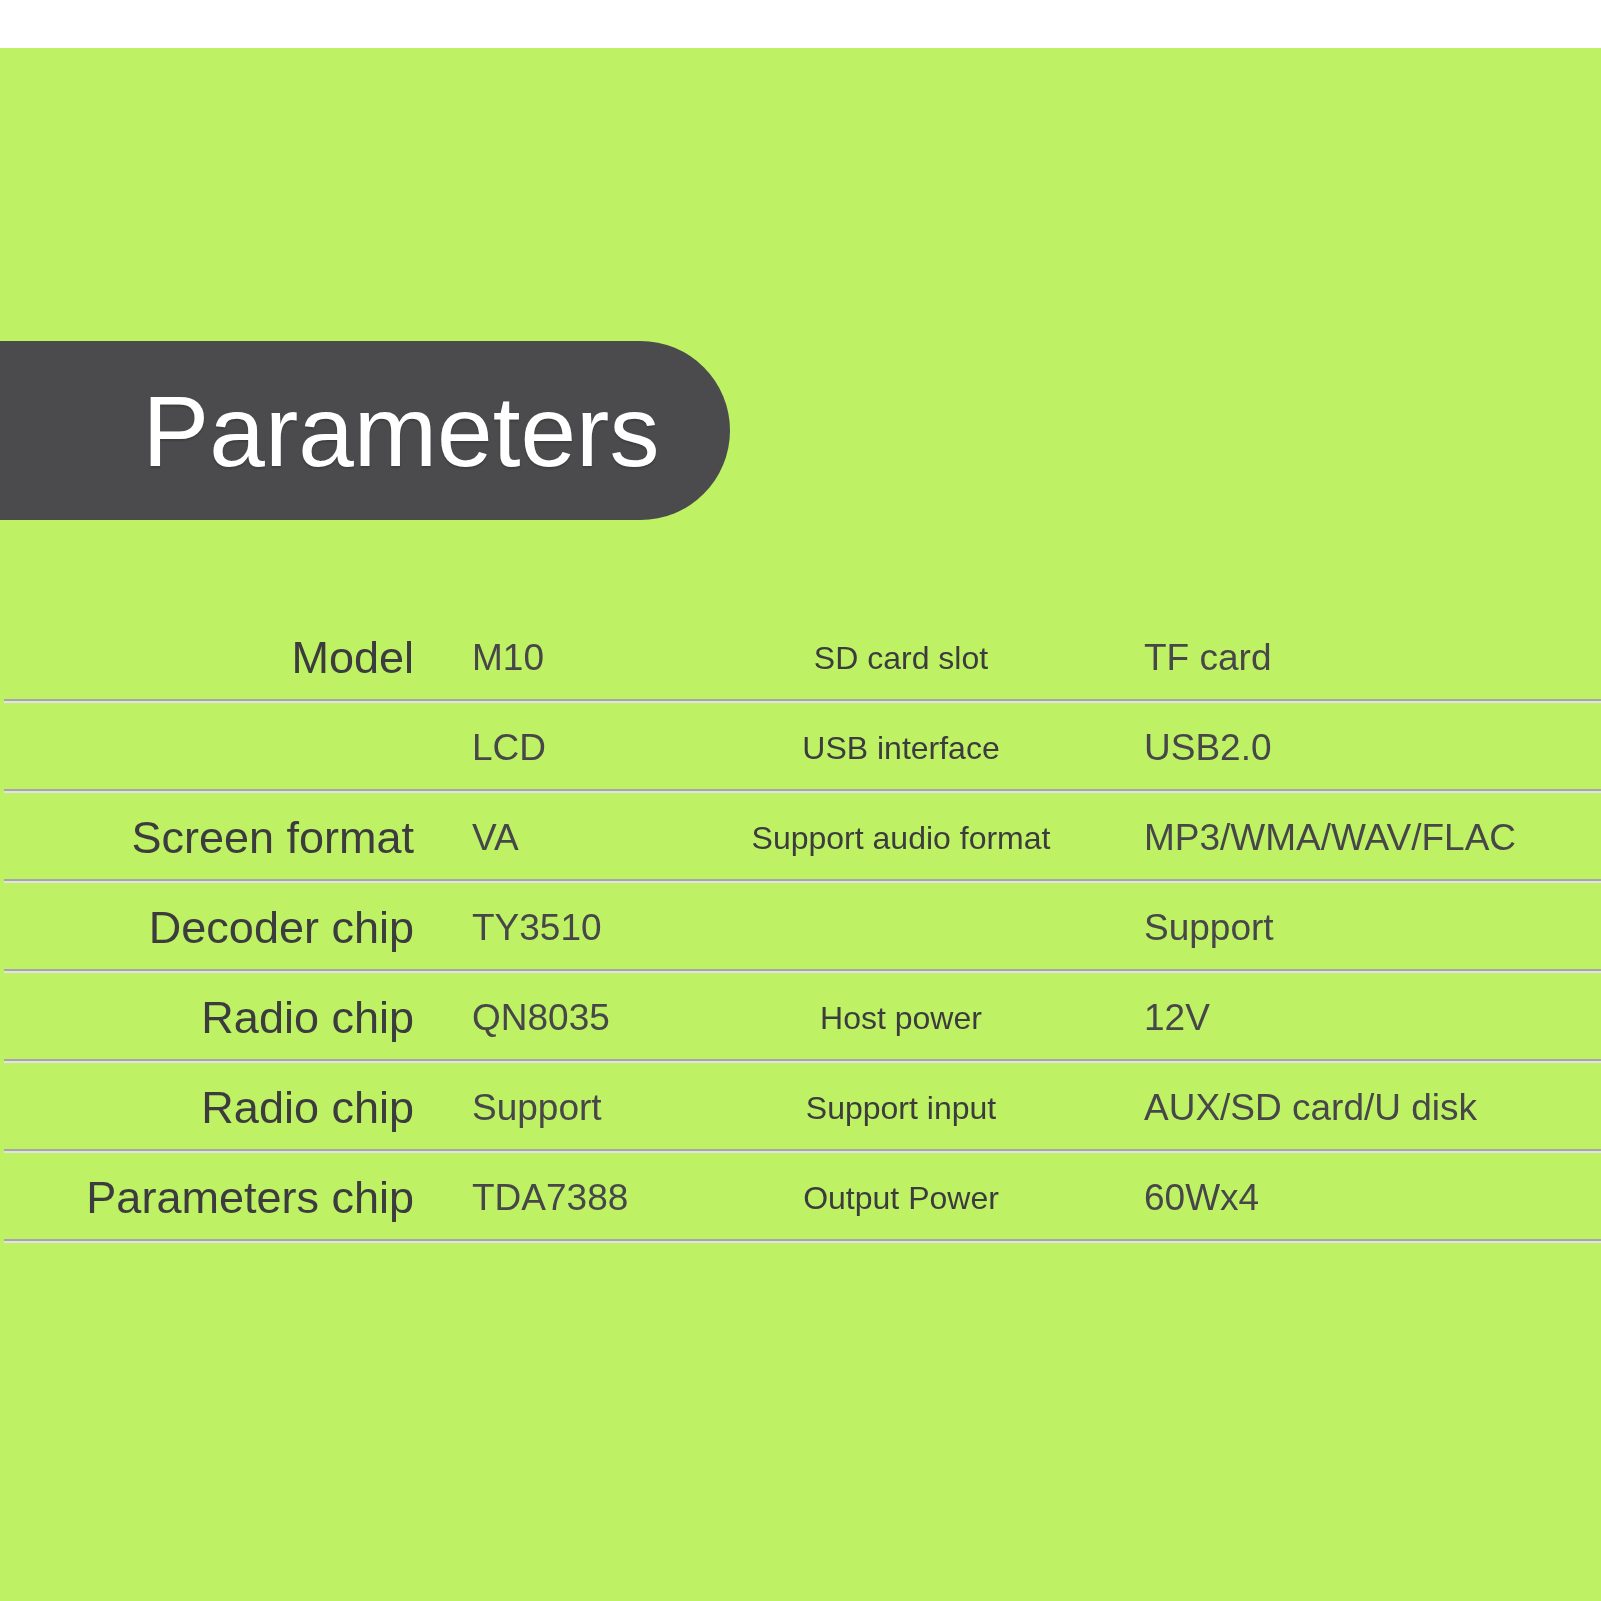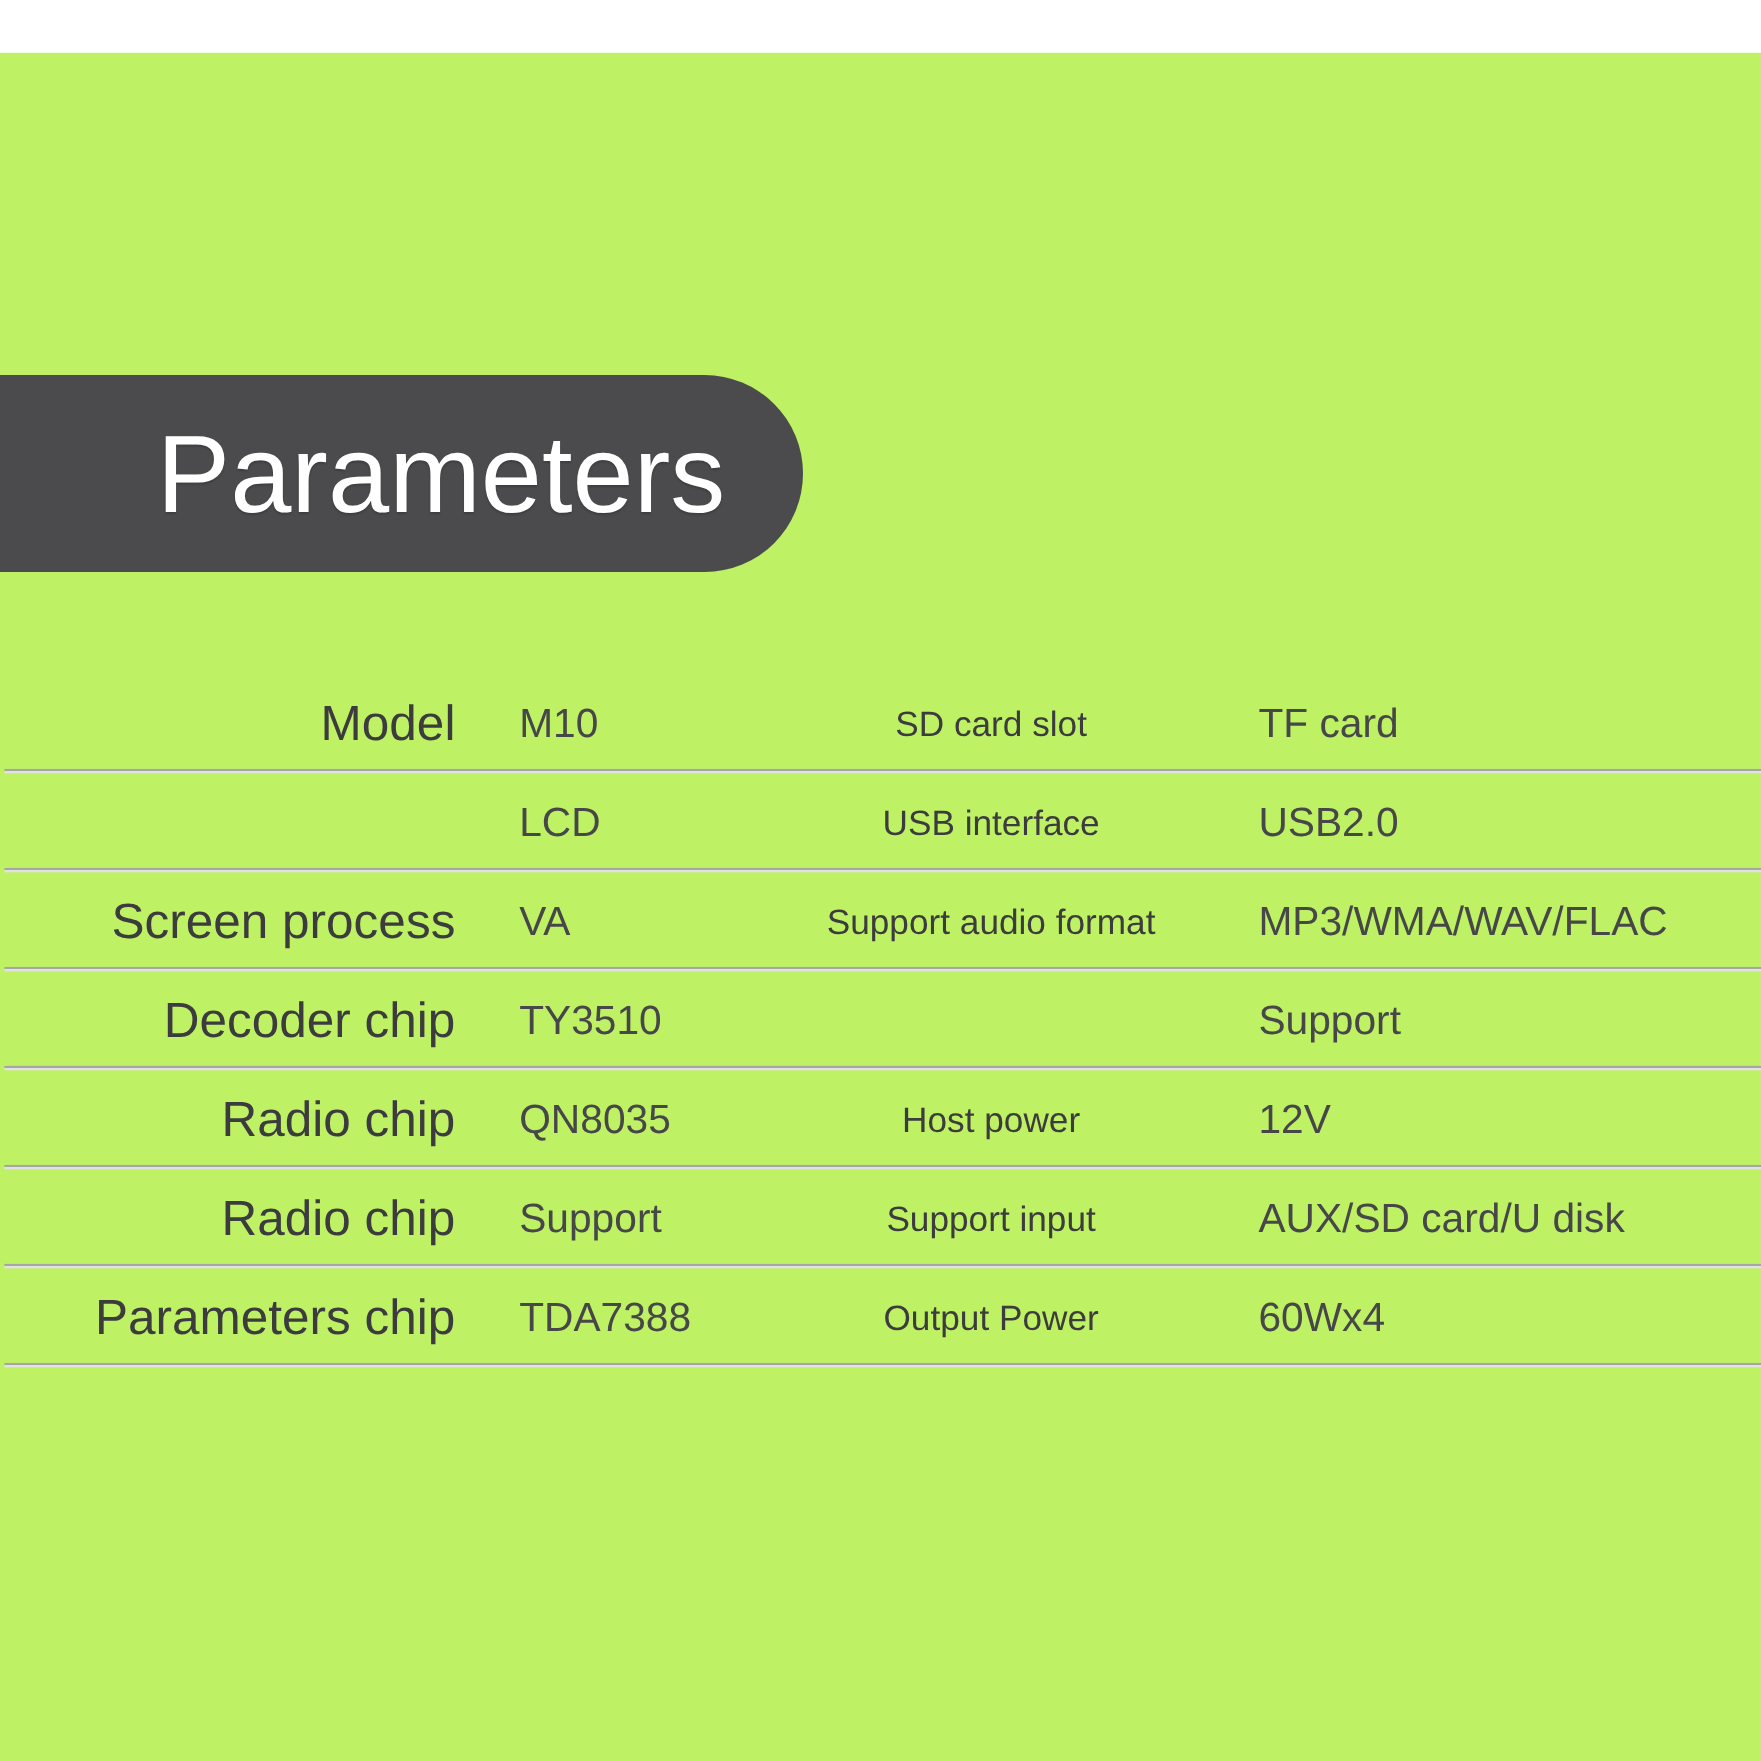--- a/index.html
+++ b/index.html
@@ -121,21 +121,21 @@
       <div class="cell c4">TF card</div>
     </div>
 
     <div class="row">
       <div class="cell c2">LCD</div>
       <div class="cell c3">USB interface</div>
       <div class="cell c4">USB2.0</div>
     </div>
 
     <div class="row">
-      <div class="cell c1">Screen process</div>
+      <div class="cell c1">Screen format</div>
       <div class="cell c2">VA</div>
       <div class="cell c3">Support audio format</div>
       <div class="cell c4">MP3/WMA/WAV/FLAC</div>
     </div>
 
     <div class="row">
       <div class="cell c1">Decoder chip</div>
       <div class="cell c2">TY3510</div>
       <div class="cell c4">Support</div>
     </div>

